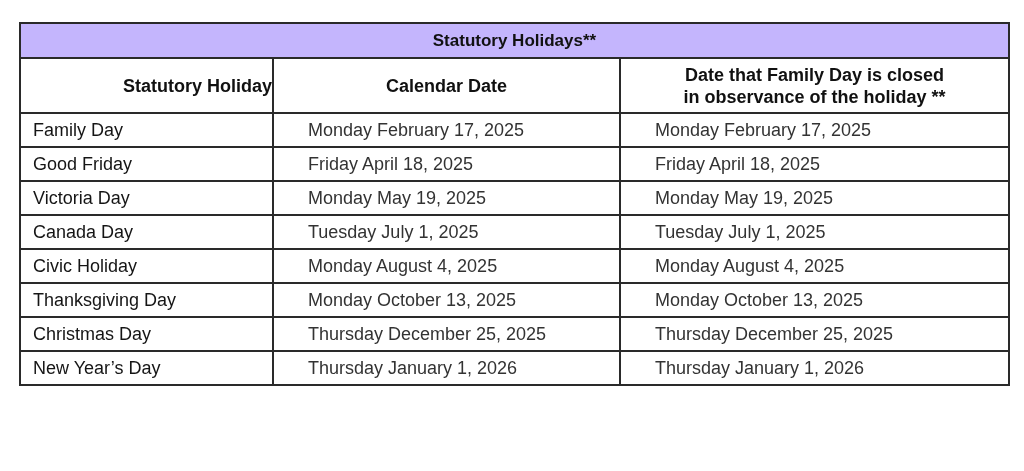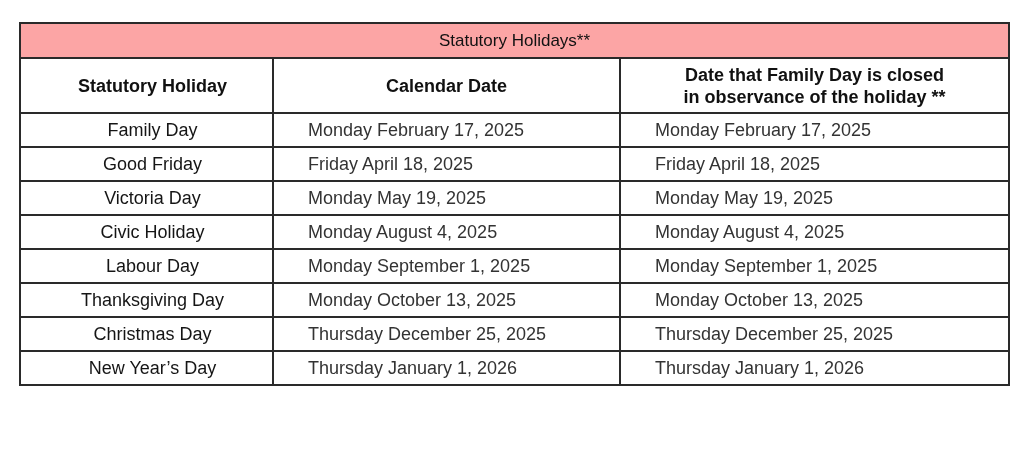--- a/index.html
+++ b/index.html
@@ -28,53 +28,52 @@
       padding: 0;
       vertical-align: middle;
       overflow: hidden;
       white-space: nowrap;
     }
     col.c1 { width: 253px; }
     col.c2 { width: 347px; }
     col.c3 { width: 389px; }
 
     tr.title-row th {
-      background: #fca5a5;
+      background: #c4b5fd;
       height: 33px;
       font-size: 17px;
-      font-weight: normal;
+      font-weight: bold;
       color: #111111;
       text-align: center;
     }
     tr.header-row th {
       height: 53px;
       font-size: 18px;
       font-weight: bold;
       color: #111111;
       line-height: 22px;
     }
     tr.header-row th.h1 {
-      text-align: center;
+      text-align: right;
       padding-left: 12px;
     }
     tr.header-row th.h2,
     tr.header-row th.h3 {
       text-align: center;
     }
     tr.header-row th.h3 span { display: block; }
 
     tr.data-row td {
       height: 32px;
       font-size: 18px;
       color: #1e1e1e;
     }
     tr.data-row td.name {
       padding-left: 12px;
       color: #151515;
-      text-align: center;
     }
     tr.data-row td.date {
       padding-left: 34px;
       color: #333333;
     }
   </style>
 </head>
 <body>
 
 <table class="holidays">
@@ -106,28 +105,28 @@
       <td class="name">Good Friday</td>
       <td class="date">Friday April 18, 2025</td>
       <td class="date">Friday April 18, 2025</td>
     </tr>
     <tr class="data-row">
       <td class="name">Victoria Day</td>
       <td class="date">Monday May 19, 2025</td>
       <td class="date">Monday May 19, 2025</td>
     </tr>
     <tr class="data-row">
+      <td class="name">Canada Day</td>
+      <td class="date">Tuesday July 1, 2025</td>
+      <td class="date">Tuesday July 1, 2025</td>
+    </tr>
+    <tr class="data-row">
       <td class="name">Civic Holiday</td>
       <td class="date">Monday August 4, 2025</td>
       <td class="date">Monday August 4, 2025</td>
-    </tr>
-    <tr class="data-row">
-      <td class="name">Labour Day</td>
-      <td class="date">Monday September 1, 2025</td>
-      <td class="date">Monday September 1, 2025</td>
     </tr>
     <tr class="data-row">
       <td class="name">Thanksgiving Day</td>
       <td class="date">Monday October 13, 2025</td>
       <td class="date">Monday October 13, 2025</td>
     </tr>
     <tr class="data-row">
       <td class="name">Christmas Day</td>
       <td class="date">Thursday December 25, 2025</td>
       <td class="date">Thursday December 25, 2025</td>

